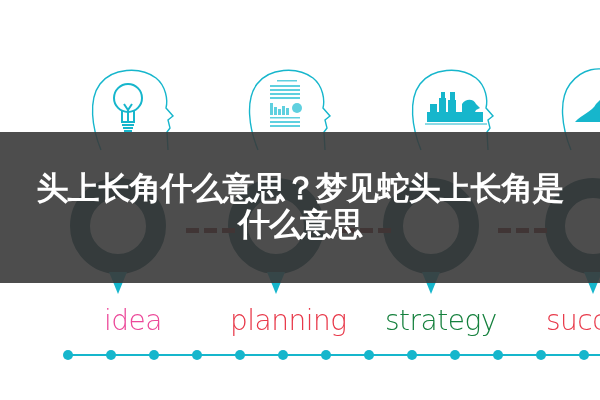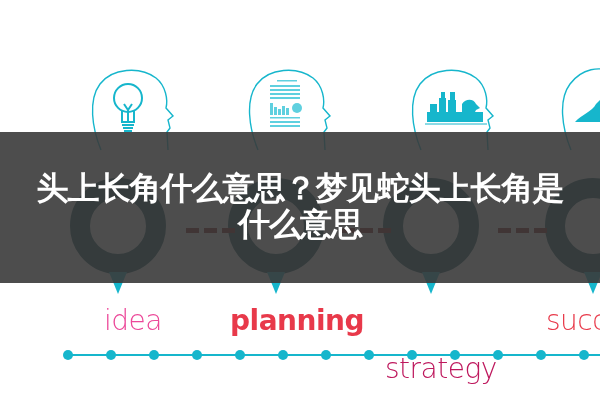--- a/index.html
+++ b/index.html
@@ -95,22 +95,22 @@
       <div class="dash" style="background:#7a0a0a;"></div>
       <div class="dash" style="background:#7a0a0a;"></div>
   </div>
   <div class="dash-group" style="left:498px;top:228px;">
     <div class="dash" style="background:#7a0a0a;"></div>
       <div class="dash" style="background:#7a0a0a;"></div>
       <div class="dash" style="background:#7a0a0a;"></div>
   </div>
 
   <div class="stage-label" style="left:104px;top:304px;color:#ec4899;">idea</div>
-  <div class="stage-label" style="left:230px;top:304px;color:#e8394a;font-weight:bold;">planning</div>
-  <div class="stage-label" style="left:385px;top:304px;color:#be185d;margin-top:48px;">strategy</div>
+  <div class="stage-label" style="left:230px;top:304px;color:#e8394a;">planning</div>
+  <div class="stage-label" style="left:385px;top:304px;color:#15803d;">strategy</div>
   <div class="stage-label" style="left:546px;top:304px;color:#e8394a;">succ</div>
 
   <svg class="timeline" width="600" height="400">
     <line x1="68" y1="355" x2="600" y2="355" stroke="#16b6cc" stroke-width="2"></line>
     <g fill="#16b6cc">
       <circle cx="68" cy="355" r="5"></circle>
       <circle cx="111" cy="355" r="5"></circle>
       <circle cx="154" cy="355" r="5"></circle>
       <circle cx="197" cy="355" r="5"></circle>
       <circle cx="240" cy="355" r="5"></circle>

